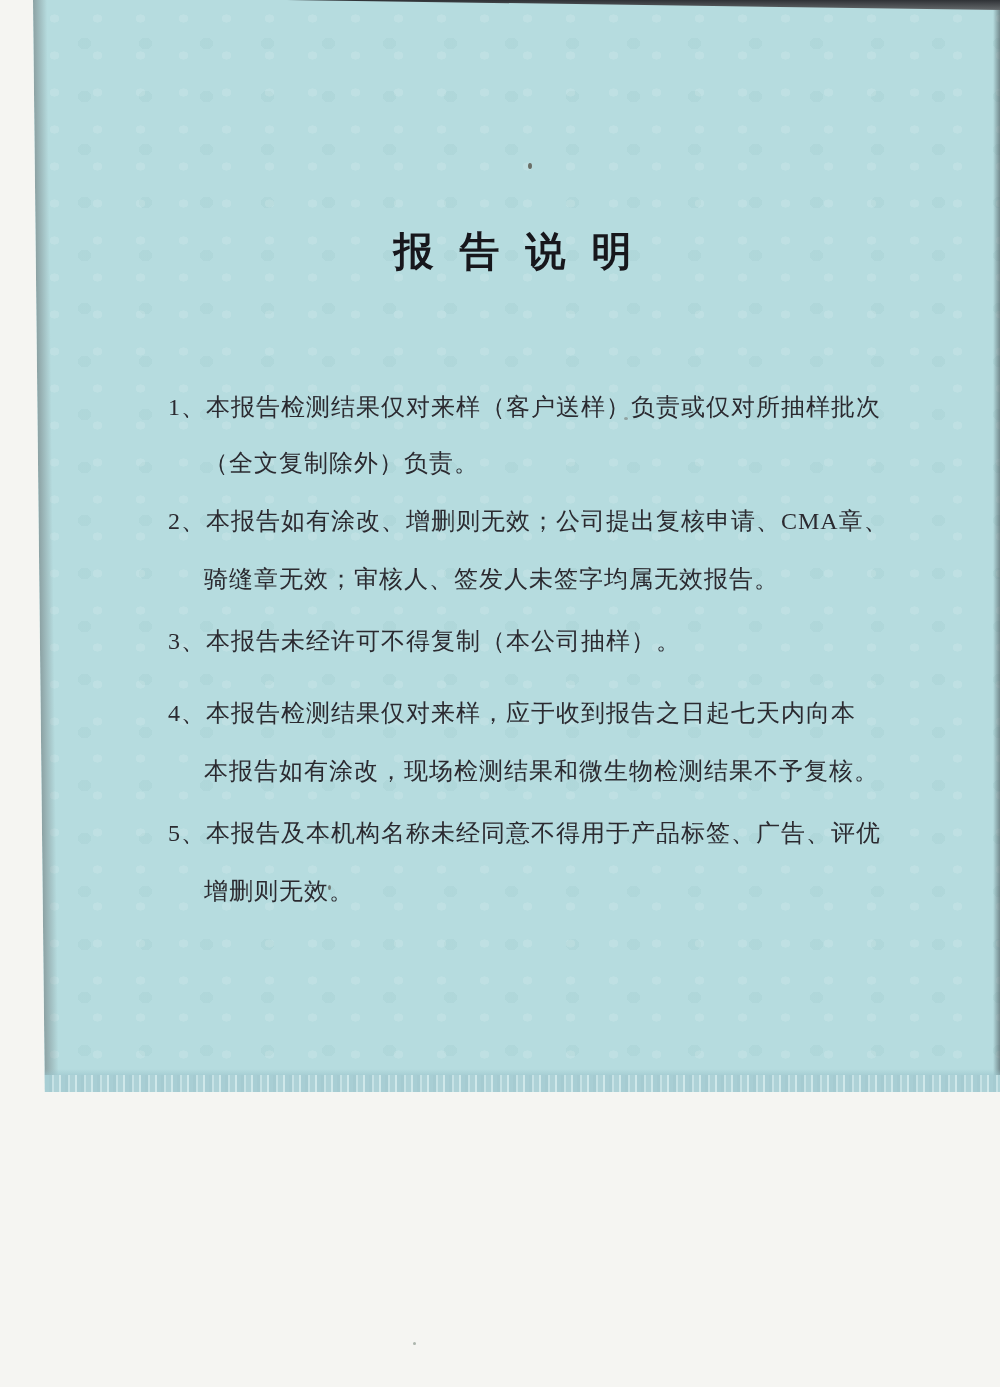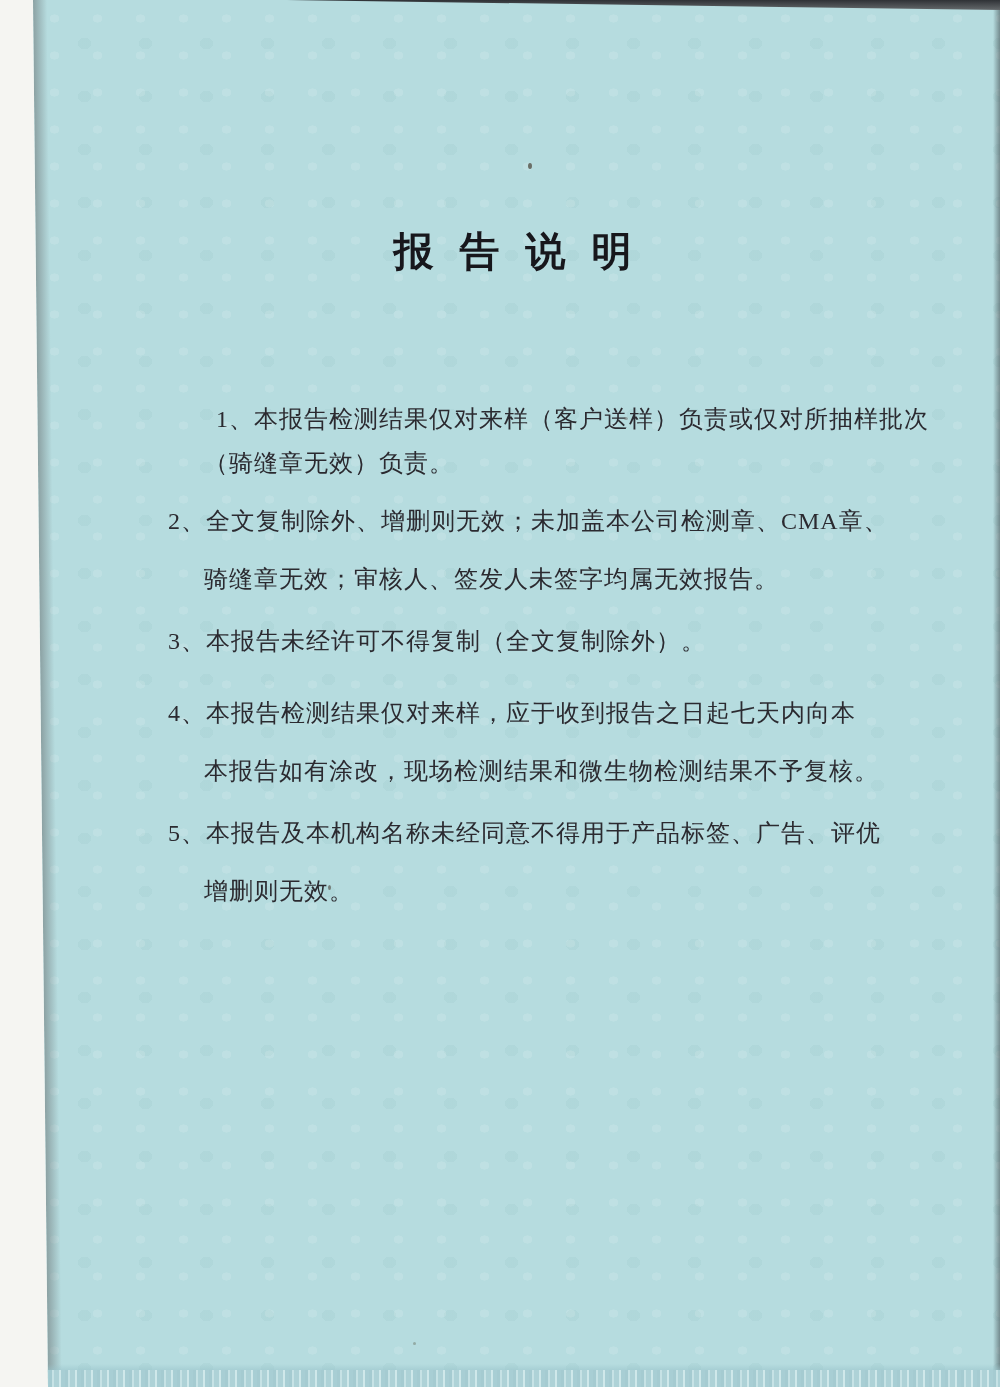--- a/index.html
+++ b/index.html
@@ -9,21 +9,21 @@
     background-color:#f5f5f2;
     font-family:"Liberation Serif","DejaVu Serif",serif;
   }
   
   .scan-top{
     position:absolute;top:0;left:255px;right:0;height:12px;
     background:linear-gradient(180deg,#2f3236,#6f7476);
   }
   
   .paper{
-    position:absolute;left:33px;top:0;width:967px;height:1387px;
+    position:absolute;left:33px;top:0;width:967px;height:1092px;
     background-color:#b6dcdf;
     background-image:
       radial-gradient(rgba(255,255,255,0.12) 15%, rgba(255,255,255,0) 16%),
       radial-gradient(rgba(125,170,176,0.10) 15%, rgba(125,170,176,0) 16%);
     background-size:43px 37px, 61px 53px;
     background-position:0 0, 21px 17px;
     clip-path:polygon(0 0, 254px 0, 967px 10px, 967px 1387px, 15px 1387px);
   }
   .left-shadow{
     position:absolute;left:0;top:0;width:14px;height:100%;
@@ -47,21 +47,21 @@
     position:absolute;top:224px;left:0;width:100%;margin:0;
     text-align:center;font-size:40px;font-weight:bold;
     letter-spacing:8px;color:#17171c;white-space:nowrap;
   }
   .note-line{
     position:absolute;font-size:24px;color:#2b2a30;
     letter-spacing:1px;white-space:nowrap;line-height:30px;
   }
   .note-line.num{left:135px;}
   .note-line.cont{left:171px;}
-  .t1{top:404px;margin-left:48px;} .t2{top:448px;}
+  .t1{top:392px;} .t2{top:448px;}
   .t3{top:506px;} .t4{top:564px;}
   .t5{top:626px;}
   .t6{top:698px;} .t7{top:756px;}
   .t8{top:818px;font-family:Liberation Serif, serif;} .t9{top:876px;}
   .speck{position:absolute;border-radius:50%;}
   .sp1{left:495px;top:163px;width:4px;height:6px;background:#555249;opacity:.8;}
   .sp2{left:591px;top:417px;width:4px;height:3px;background:#6b6862;opacity:.5;}
   .sp3{left:295px;top:885px;width:3px;height:5px;background:#5a5750;opacity:.7;}
   .sp4{left:380px;top:1342px;width:3px;height:3px;background:#7b8a7e;opacity:.6;}
 </style>
@@ -71,26 +71,26 @@
 <div class="scan-top"></div>
 
 <div class="paper">
   <div class="left-shadow"></div>
   <div class="right-shadow"></div>
 
   <h1 class="title">报 告 说 明</h1>
 
   <div>
     <div class="note-line num t1"><span>1、</span><span>本报告检测结果仅对来样（客户送样）负责或仅对所抽样批次</span></div>
-    <div class="note-line cont t2"><span>（骑缝章无效）负责。</span></div>
+    <div class="note-line cont t2"><span>（全文复制除外）负责。</span></div>
 
-    <div class="note-line num t3"><span>2、</span><span>全文复制除外、增删则无效；未加盖本公司检测章、CMA章、</span></div>
+    <div class="note-line num t3"><span>2、</span><span>本报告如有涂改、增删则无效；公司提出复核申请、CMA章、</span></div>
     <div class="note-line cont t4"><span>骑缝章无效；审核人、签发人未签字均属无效报告。</span></div>
 
-    <div class="note-line num t5"><span>3、</span><span>本报告未经许可不得复制（全文复制除外）。</span></div>
+    <div class="note-line num t5"><span>3、</span><span>本报告未经许可不得复制（本公司抽样）。</span></div>
 
     <div class="note-line num t6"><span>4、</span><span>本报告检测结果仅对来样，应于收到报告之日起七天内向本</span></div>
     <div class="note-line cont t7"><span>本报告如有涂改，现场检测结果和微生物检测结果不予复核。</span></div>
 
     <div class="note-line num t8"><span>5、</span><span>本报告及本机构名称未经同意不得用于产品标签、广告、评优</span></div>
     <div class="note-line cont t9"><span>增删则无效。</span></div>
   </div>
 
   <div class="speck sp1"></div>
   <div class="speck sp2"></div>

